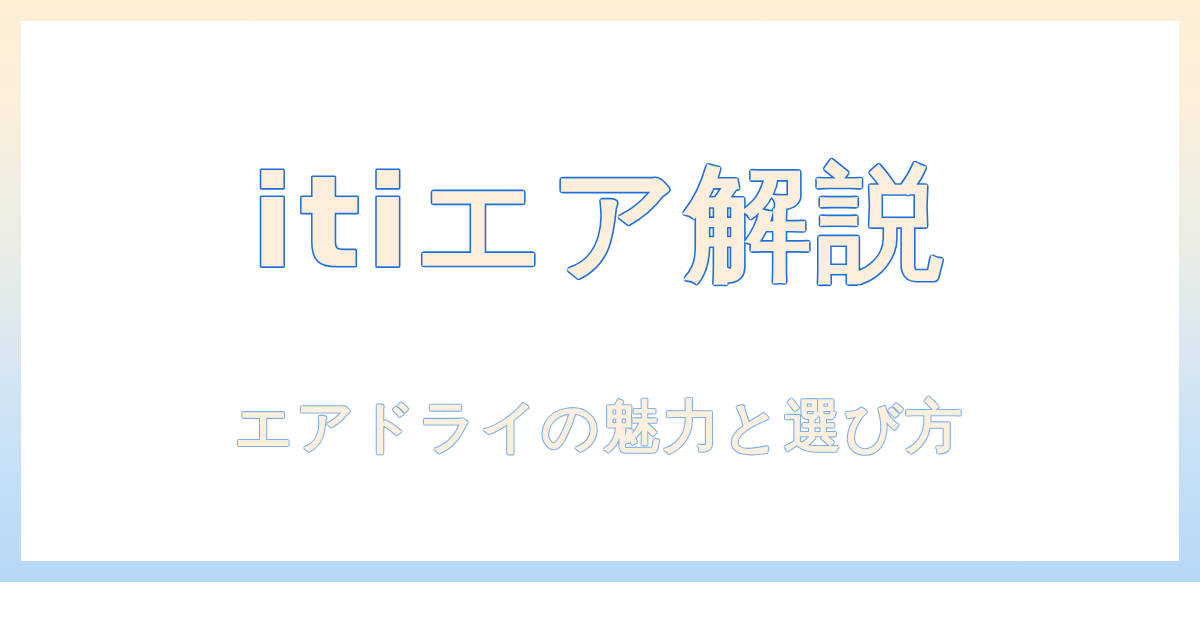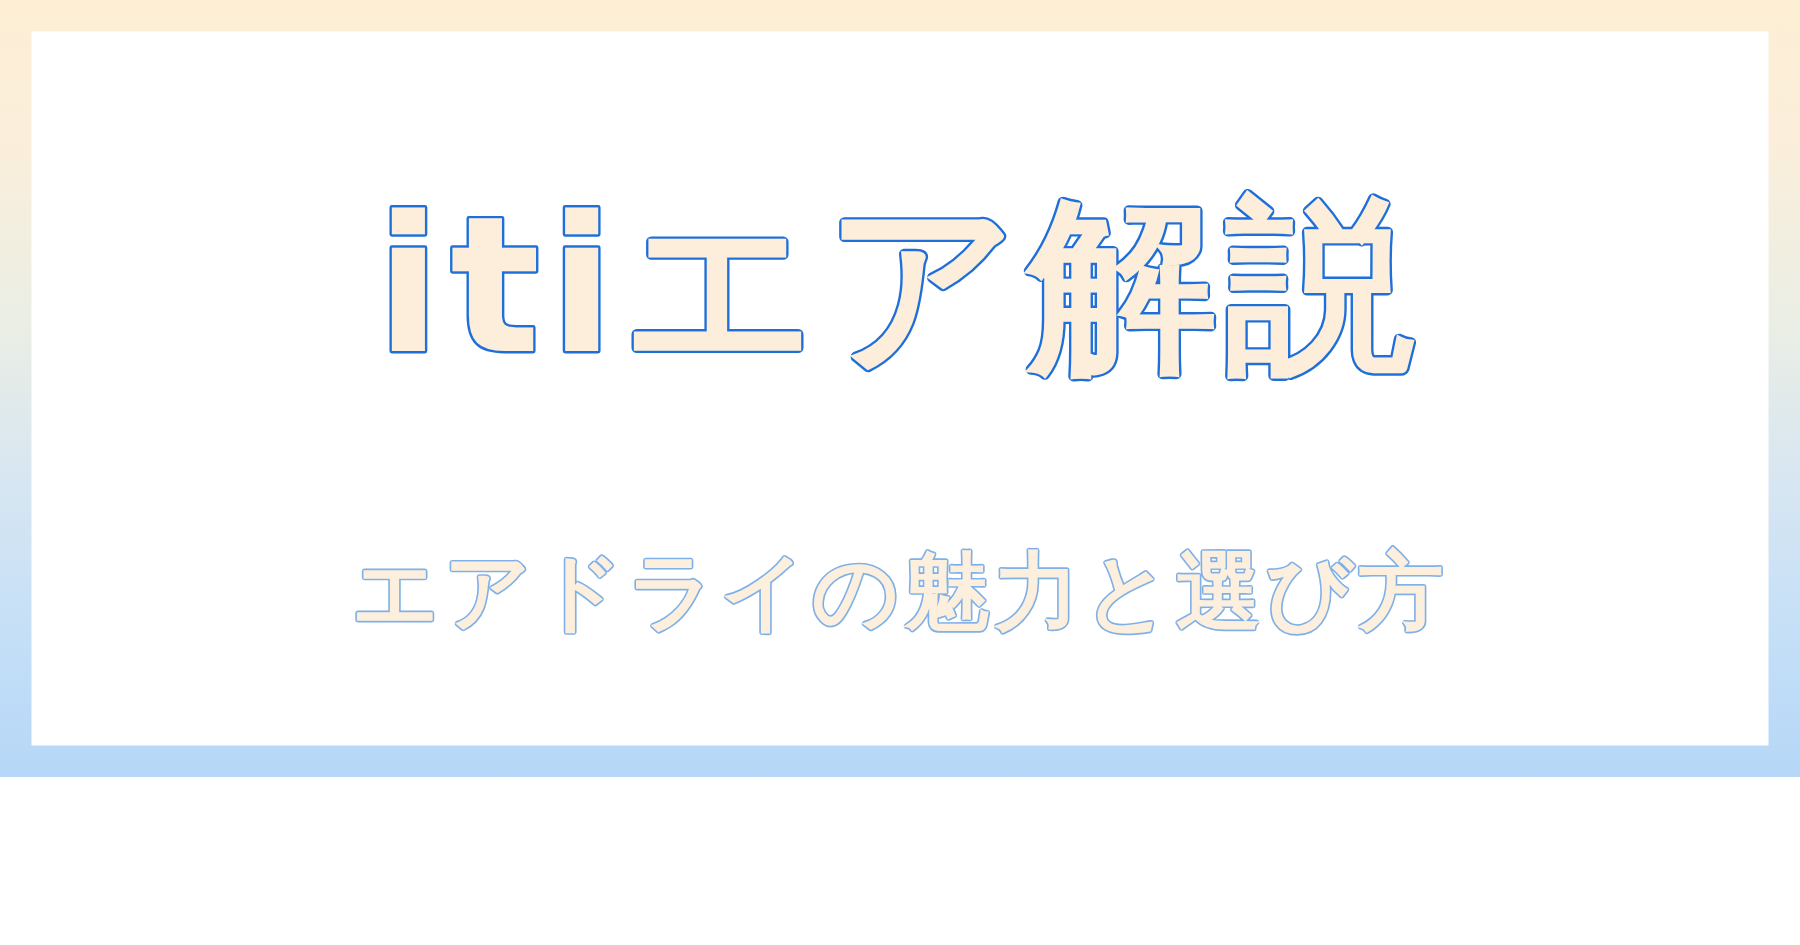--- a/index.html
+++ b/index.html
@@ -4,21 +4,21 @@
 <style>
   html, body {
     margin: 0;
     padding: 0;
     background: #ffffff;
   }
 
   #canvas {
     position: relative;
     width: 1200px;
-    height: 518px;
+    height: 582px;
     overflow: hidden;
     background: #ffffff;
     font-family: "Liberation Sans", "DejaVu Sans", sans-serif;
   }
 
   
   #frame {
     position: absolute;
     inset: 0;
     background: linear-gradient(180deg,

